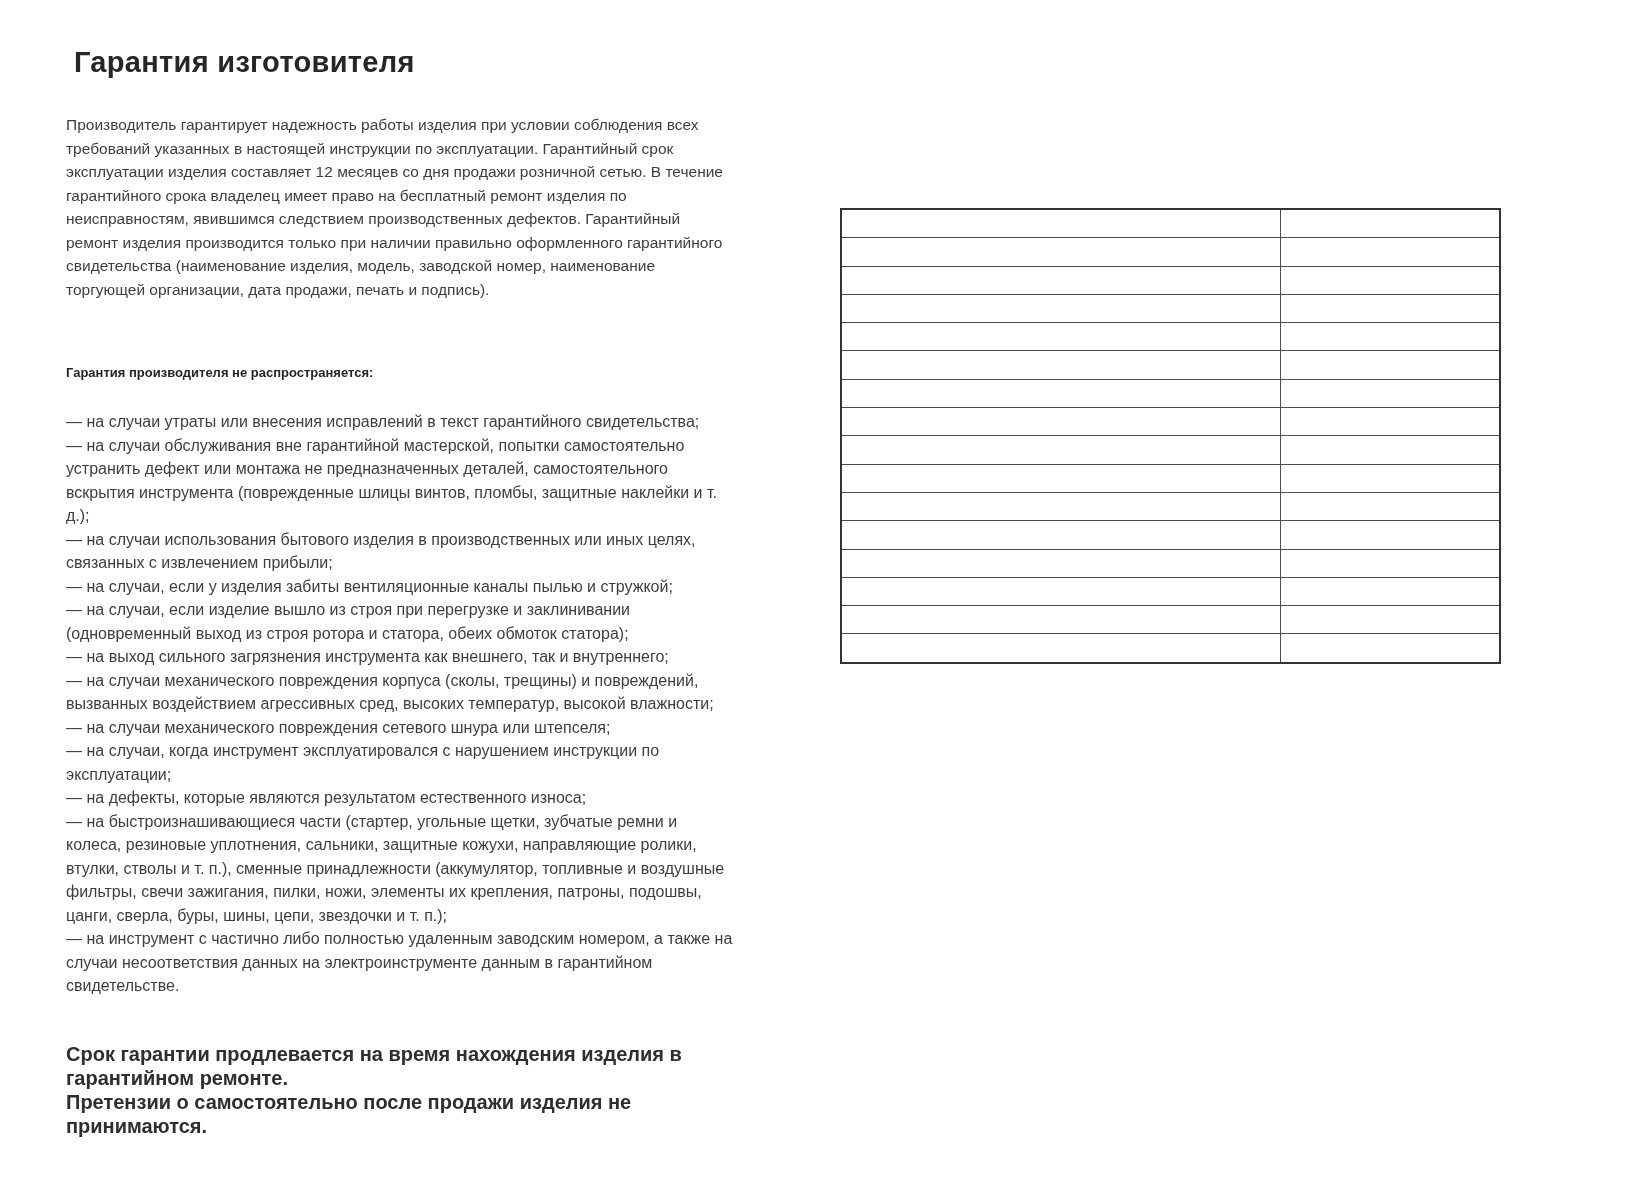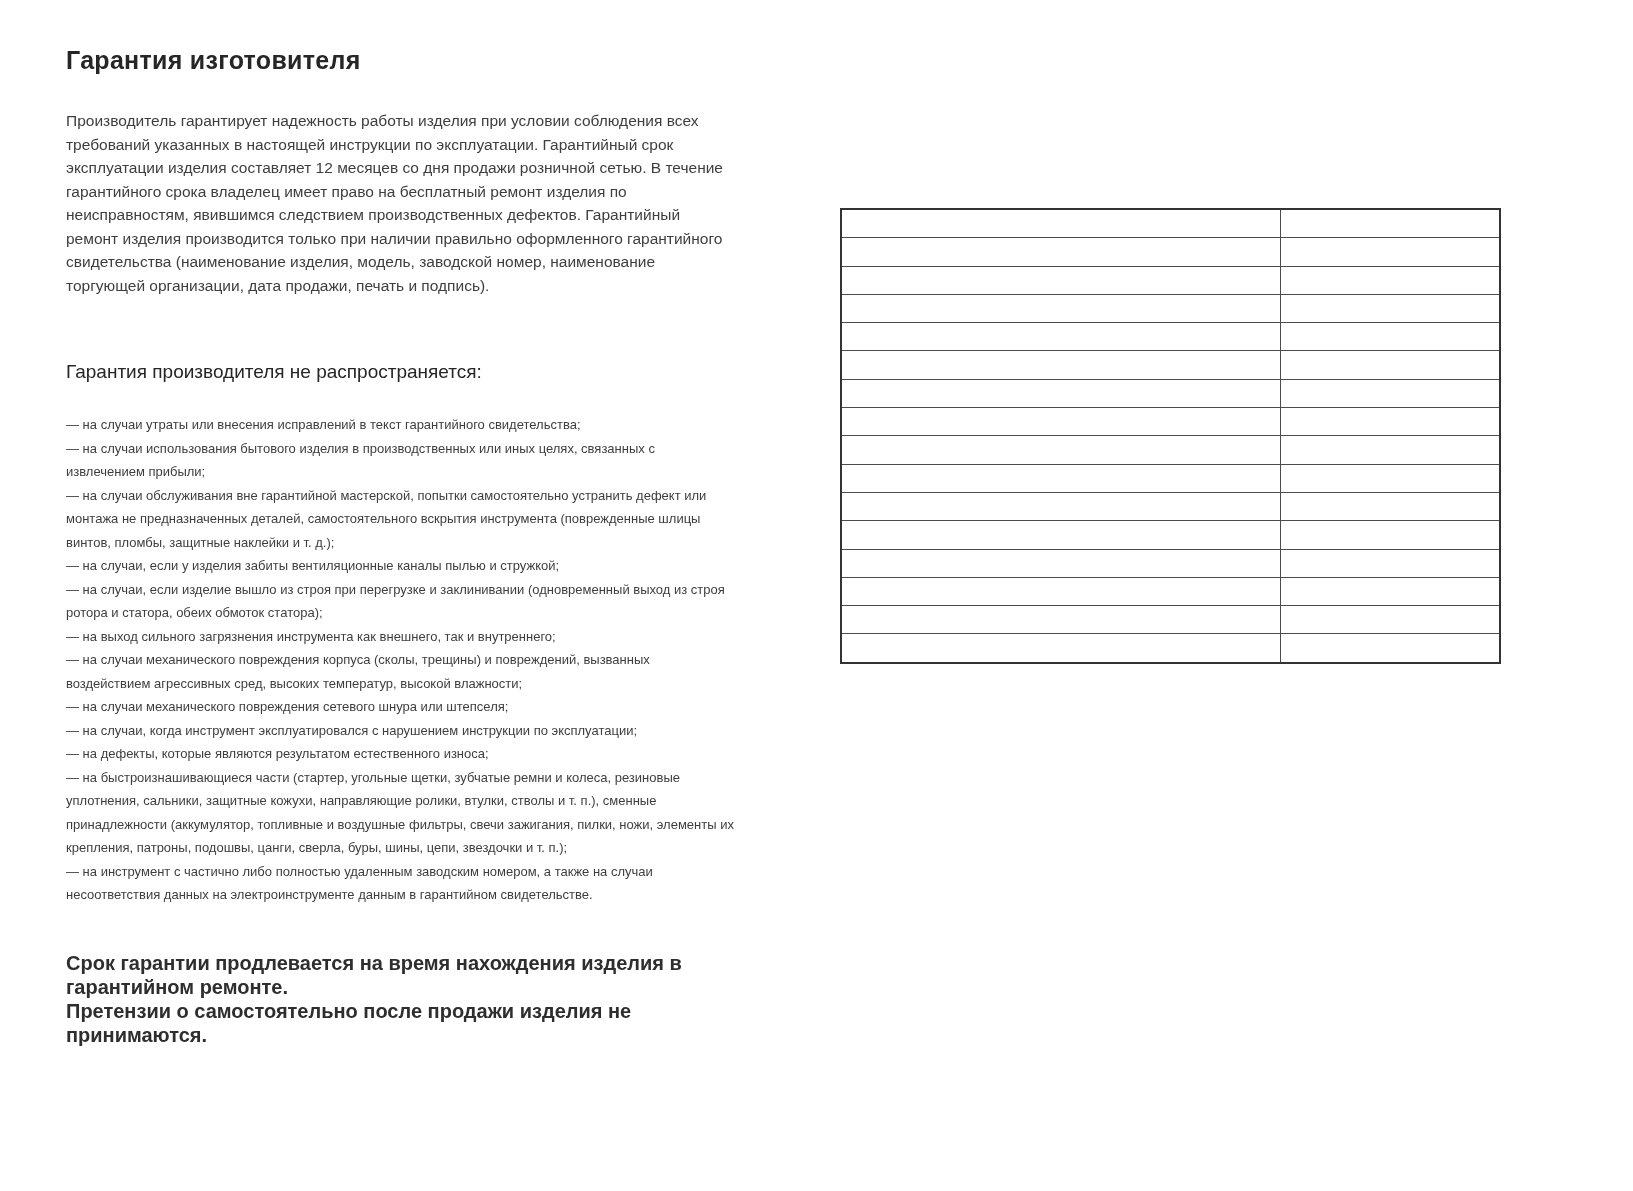--- a/index.html
+++ b/index.html
@@ -18,42 +18,42 @@
     height: 1191px;
     background: #ffffff;
   }
   .left-col {
     position: absolute;
     left: 66px;
     top: 46px;
     width: 668px;
   }
   .page-title {
-    font-size: 25px;
+    font-size: 29px;
     font-weight: bold;
     color: #262626;
     letter-spacing: 0.3px;
-    margin: 0 0 34px 0;
+    margin: 0 0 34px 8px;
   }
   .intro {
     font-size: 15.5px;
     line-height: 23.5px;
     margin: 0 0 64px 0;
   }
   .section-title {
-    font-size: 19px;
-    font-weight: normal;
+    font-size: 13px;
+    font-weight: bold;
     color: #262626;
     margin: 0 0 30px 0;
   }
   .exclusions {
     margin: 0;
   }
   .list-item {
-    font-size: 13px;
+    font-size: 16px;
     line-height: 23.5px;
     margin: 0;
   }
   .footer-note {
     margin-top: 44px;
   }
   .footer-line {
     font-size: 20px;
     font-weight: bold;
     line-height: 24px;
@@ -85,22 +85,22 @@
   <div class="left-col">
 
     <h1 class="page-title">Гарантия изготовителя</h1>
 
     <p class="intro">Производитель гарантирует надежность работы изделия при условии соблюдения всех требований указанных в настоящей инструкции по эксплуатации. Гарантийный срок эксплуатации изделия составляет 12 месяцев со дня продажи розничной сетью. В течение гарантийного срока владелец имеет право на бесплатный ремонт изделия по неисправностям, явившимся следствием производственных дефектов. Гарантийный ремонт изделия производится только при наличии правильно оформленного гарантийного свидетельства (наименование изделия, модель, заводской номер, наименование торгующей организации, дата продажи, печать и подпись).</p>
 
     <h2 class="section-title">Гарантия производителя не распространяется:</h2>
 
     <div class="exclusions">
       <p class="list-item">— на случаи утраты или внесения исправлений в текст гарантийного свидетельства;</p>
+      <p class="list-item">— на случаи обслуживания вне гарантийной мастерской, попытки самостоятельно устранить дефект или монтажа не предназначенных деталей, самостоятельного вскрытия инструмента (поврежденные шлицы винтов, пломбы, защитные наклейки и т. д.);</p>
       <p class="list-item">— на случаи использования бытового изделия в производственных или иных целях, связанных с извлечением прибыли;</p>
-      <p class="list-item">— на случаи обслуживания вне гарантийной мастерской, попытки самостоятельно устранить дефект или монтажа не предназначенных деталей, самостоятельного вскрытия инструмента (поврежденные шлицы винтов, пломбы, защитные наклейки и т. д.);</p>
       <p class="list-item">— на случаи, если у изделия забиты вентиляционные каналы пылью и стружкой;</p>
       <p class="list-item">— на случаи, если изделие вышло из строя при перегрузке и заклинивании (одновременный выход из строя ротора и статора, обеих обмоток статора);</p>
       <p class="list-item">— на выход сильного загрязнения инструмента как внешнего, так и внутреннего;</p>
       <p class="list-item">— на случаи механического повреждения корпуса (сколы, трещины) и повреждений, вызванных воздействием агрессивных сред, высоких температур, высокой влажности;</p>
       <p class="list-item">— на случаи механического повреждения сетевого шнура или штепселя;</p>
       <p class="list-item">— на случаи, когда инструмент эксплуатировался с нарушением инструкции по эксплуатации;</p>
       <p class="list-item">— на дефекты, которые являются результатом естественного износа;</p>
       <p class="list-item">—  на быстроизнашивающиеся части (стартер, угольные щетки, зубчатые ремни и колеса, резиновые уплотнения, сальники, защитные кожухи, направляющие ролики, втулки, стволы и т. п.), сменные принадлежности (аккумулятор, топливные и воздушные фильтры, свечи зажигания, пилки, ножи, элементы их крепления, патроны, подошвы, цанги, сверла, буры, шины, цепи, звездочки и т. п.);</p>
       <p class="list-item">— на инструмент с частично либо полностью удаленным заводским номером, а также на случаи несоответствия данных на электроинструменте данным в гарантийном свидетельстве.</p>
     </div>

